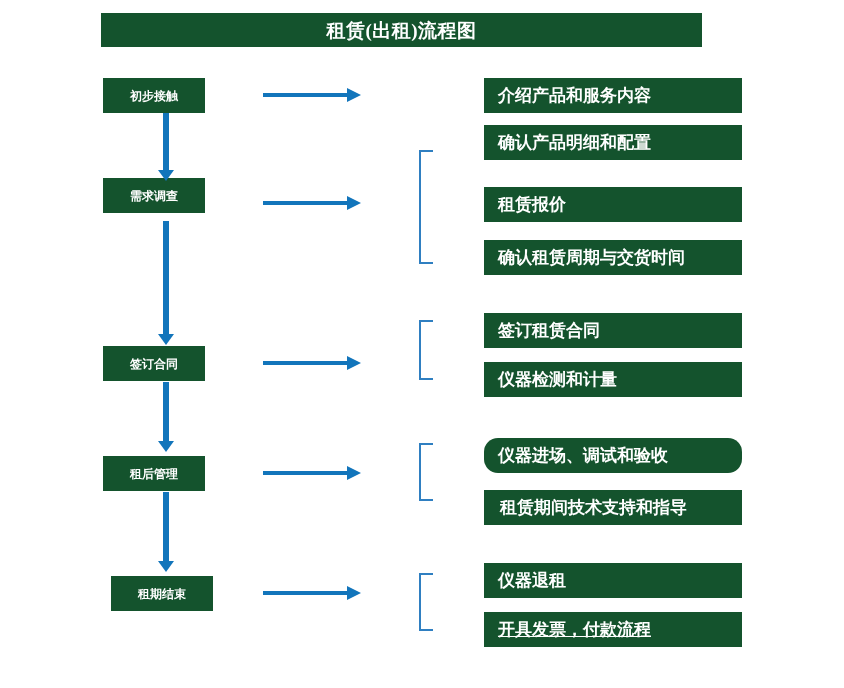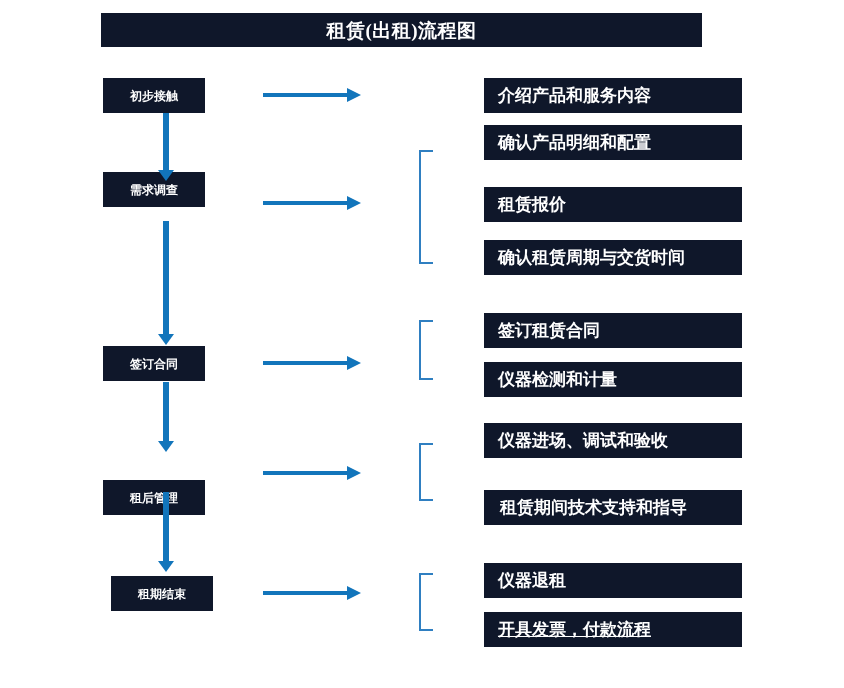--- a/index.html
+++ b/index.html
@@ -18,21 +18,21 @@
   #canvas {
     position: absolute;
     left: 0; top: 0;
     width: 844px;
     height: 688px;
   }
 
   
   .box {
     position: absolute;
-    background: #0f172a;
+    background: #14532d;
     color: #ffffff;
     font-weight: bold;
     display: flex;
     align-items: center;
     box-sizing: border-box;
     line-height: 1;
     white-space: nowrap;
   }
 
   .title-bar {
@@ -123,25 +123,25 @@
 </style>
 </head>
 <body>
 
 <div id="canvas">
 
   <div class="box title-bar">租赁(出租)流程图</div>
 
   <div class="box stage-box" style="top:78px;">初步接触</div>
 
-  <div class="box stage-box" style="top:172px;">需求调查</div>
+  <div class="box stage-box" style="top:178px;">需求调查</div>
 
   <div class="box stage-box" style="top:346px;">签订合同</div>
 
-  <div class="box stage-box" style="top:480px;">租后管理</div>
+  <div class="box stage-box" style="top:456px;">租后管理</div>
 
   <div class="box stage-box" style="top:576px;margin-left:8px;">租期结束</div>
 
   <div class="arrow-v" style="top:113px; height:68px;">
     <span class="shaft" style="height:57px;"></span>
     <span class="head" style="top:57px;"></span>
   </div>
 
   <div class="arrow-v" style="top:221px; height:124px;">
     <span class="shaft" style="height:113px;"></span>
@@ -196,21 +196,21 @@
   <div class="box detail-box" style="top:125px;">确认产品明细和配置</div>
 
   <div class="box detail-box" style="top:187px;">租赁报价</div>
 
   <div class="box detail-box" style="top:240px;">确认租赁周期与交货时间</div>
 
   <div class="box detail-box" style="top:313px;">签订租赁合同</div>
 
   <div class="box detail-box" style="top:362px;">仪器检测和计量</div>
 
-  <div class="box detail-box" style="top:423px;">仪器进场、调试和验收</div>
+  <div class="box detail-box" style="top:438px;border-radius:14px;">仪器进场、调试和验收</div>
 
   <div class="box detail-box" style="top:490px;padding-left:16px;">租赁期间技术支持和指导</div>
 
   <div class="box detail-box" style="top:563px;">仪器退租</div>
 
   <div class="box detail-box" style="top:612px;text-decoration:underline;">开具发票，付款流程</div>
 
 </div>
 
 </body></html>

